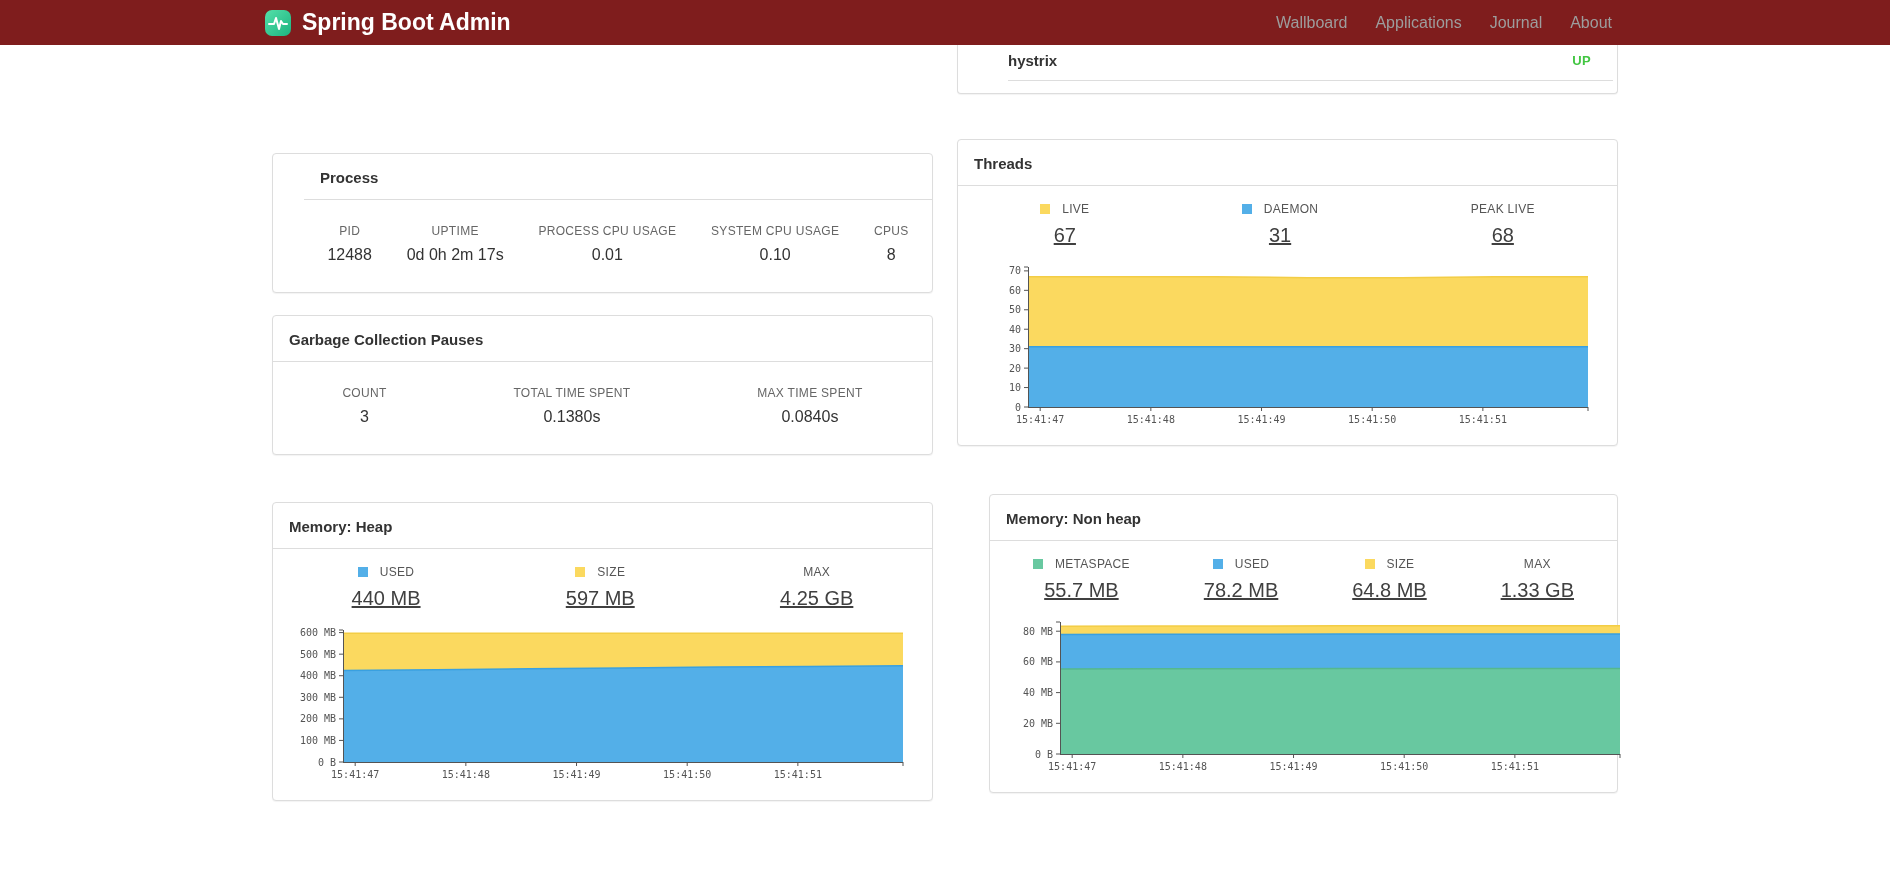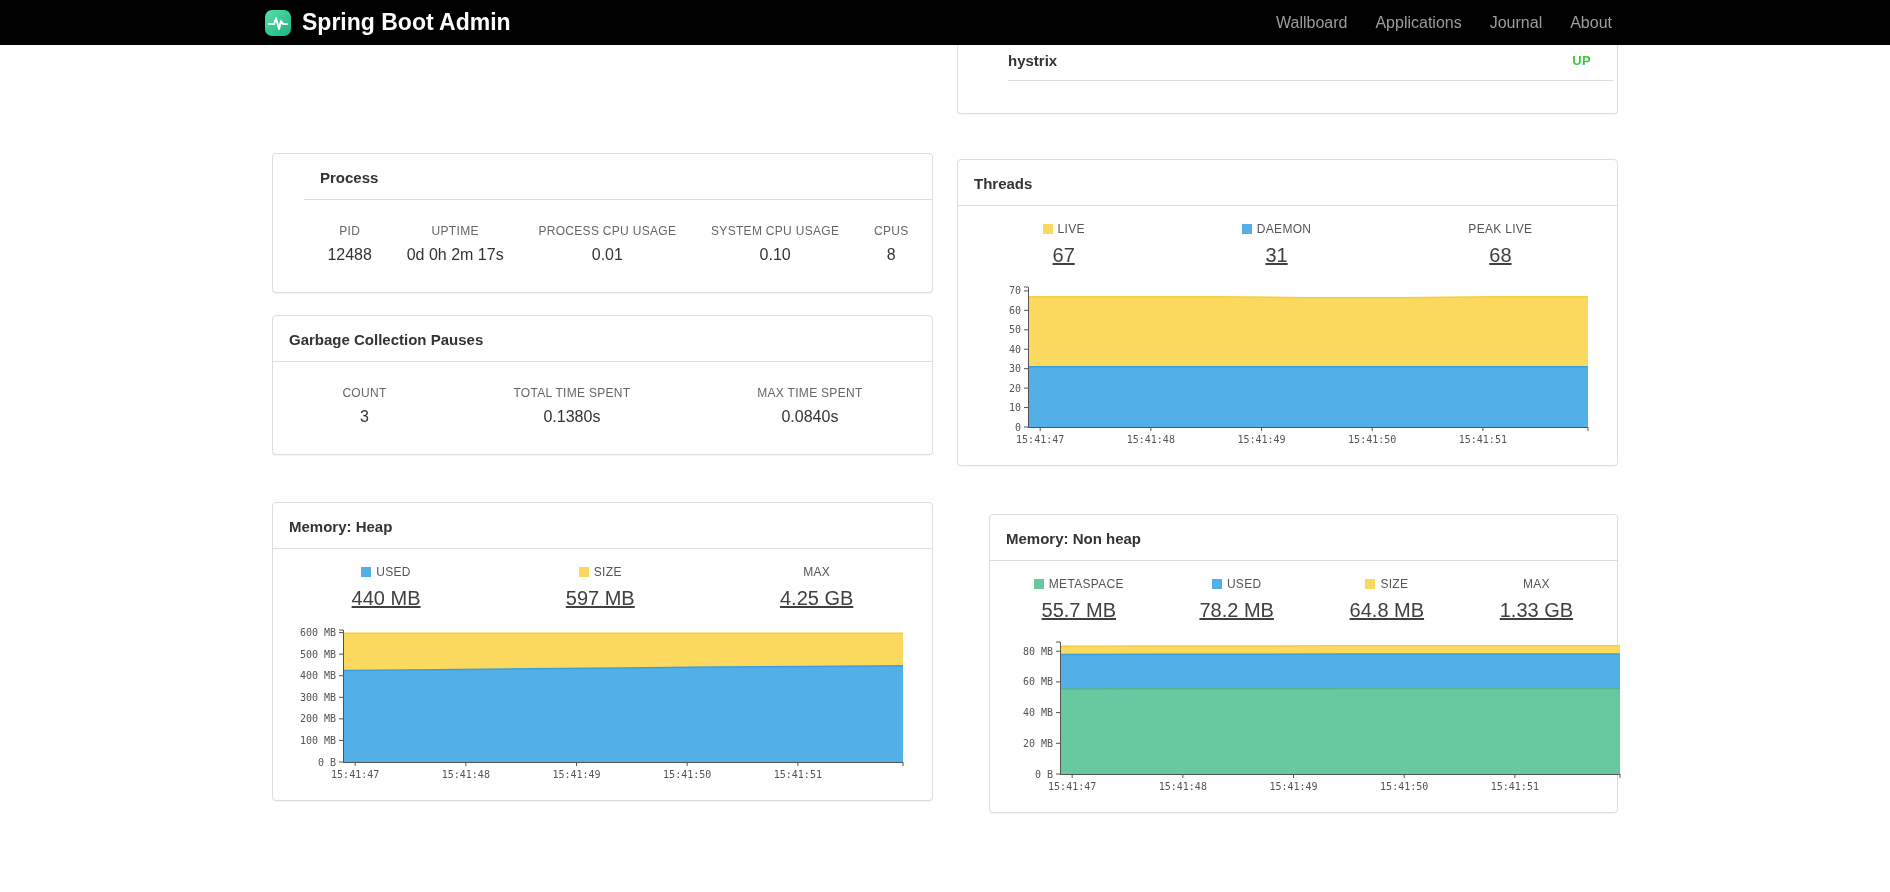--- a/index.html
+++ b/index.html
@@ -2,21 +2,21 @@
 <html><head>
 <meta charset="utf-8">
 <style>
   * { box-sizing: border-box; }
   html,body { margin:0; padding:0; }
   body {
     width:1890px; height:892px; background:#ffffff; overflow:hidden;
     font-family:"Liberation Sans", sans-serif; color:#333;
   }
   
-  .navbar { height:45px; background:#000000; }
+  .navbar { height:45px; background:#7f1d1d; }
   .nav-inner { width:1362px; height:100%; margin:0 auto; display:flex; align-items:center; justify-content:space-between; }
   .brand { display:flex; align-items:center; gap:10px; text-decoration:none; cursor:pointer; }
   .brand-text { color:#fff; font-size:23px; font-weight:bold; white-space:nowrap; }
   .logo { width:28px; height:28px; display:block; }
   .nav-links { display:flex; align-items:center; height:100%; }
   .nav-links a { color:#9d9d9d; font-size:16px; text-decoration:none; padding:0 14px; line-height:45px; cursor:pointer; }
 
   
   .content { width:1346px; margin:0 auto; display:flex; gap:24px; align-items:flex-start; }
   .col { flex:1; min-width:0; }
@@ -24,33 +24,33 @@
   .panel { border:1px solid #ddd; border-radius:4px; background:#fff; box-shadow:0 1px 1px rgba(0,0,0,0.05); }
   .panel-title { margin:0; padding:15px 16px 13px; font-size:15px; font-weight:bold; color:#333; border-bottom:1px solid #ddd; }
 
   .process-panel { margin-top:108px;padding-left:31px; }
   .gc-panel { margin-top:22px; }
   .heap-panel { margin-top:47px; }
   .threads-panel { margin-top:45px; }
   .nonheap-panel { margin-top:48px;margin-left:32px; }
 
   
-  .hystrix-panel { border-top:none; border-radius:0 0 4px 4px; padding-bottom:32px; }
+  .hystrix-panel { border-top:none; border-radius:0 0 4px 4px; padding-bottom:12px; }
   .hystrix-inner { margin:0 4px 0 50px; border-bottom:1px solid #ddd; display:flex; justify-content:space-between; align-items:center; padding:7px 0 11px; }
   .app-name { font-size:15px; font-weight:bold; color:#333; }
   .status-up { font-size:13px; font-weight:bold; margin-right:22px; letter-spacing:0.3px; }
 
   
   .metric-row { display:flex; justify-content:space-around; padding:24px 6px 28px; text-align:center; }
   .metric-label { font-size:12px; color:#666; letter-spacing:0.3px; white-space:nowrap; }
   .metric-value { font-size:16px; color:#333; margin-top:8px; white-space:nowrap; }
 
   
   .legend-row { display:flex; justify-content:space-around; padding:16px 6px 2px; text-align:center; }
-  .legend-label { font-size:12px; color:#555; letter-spacing:0.3px; display:flex; align-items:center; justify-content:center; gap:5px; white-space:nowrap; }
+  .legend-label { font-size:12px; color:#555; letter-spacing:0.3px; display:flex; align-items:center; justify-content:center; gap:12px; white-space:nowrap; }
   .legend-swatch { width:10px; height:10px; display:inline-block; }
   .legend-value { font-size:20px; color:#404040; margin-top:8px; white-space:nowrap;text-decoration:underline; }
 
   .chart-wrap { padding:12px 6px 16px 16px; }
   svg.chart { display:block; }
   svg.chart text { font-family:"DejaVu Sans Mono", monospace; font-size:10px; fill:#545454; }
 </style>
 </head>
 <body>
 

